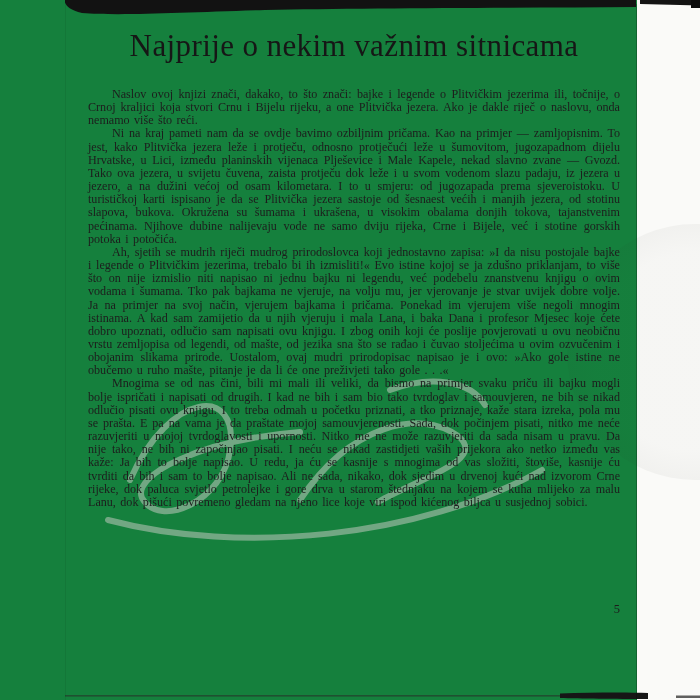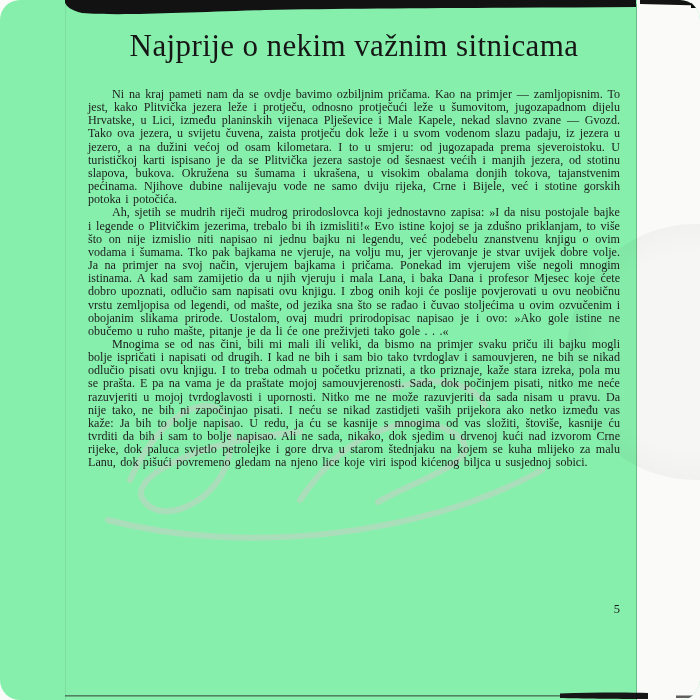--- a/index.html
+++ b/index.html
@@ -2,21 +2,21 @@
 <html><head>
 <meta charset="utf-8">
 <style>
   html,body{margin:0;padding:0;}
   body{
     width:700px;height:700px;overflow:hidden;position:relative;
     background:#fbfbf9;
     font-family:"Liberation Serif","DejaVu Serif",serif;
   }
   .scan-page{
-    position:absolute;inset:0;background:#86efac;overflow:hidden;border-radius:20px;
+    position:absolute;inset:0;background:#15803d;overflow:hidden;
   }
   
   .edge-left{
     position:absolute;left:65px;top:0;width:1px;height:700px;
     background:rgba(0,0,0,0.07);
   }
   .edge-right{
     position:absolute;left:636px;top:4px;width:1px;height:696px;
     background:rgba(0,0,0,0.22);
   }
@@ -83,20 +83,21 @@
     <path d="M560,5.5 C590,4.5 625,4 648,5 L648,11 C615,11 580,10.5 560,10 Z" fill="#161616"></path>
     <rect x="676" y="7.5" width="24" height="2.5" fill="rgba(30,30,30,0.7)"></rect>
   </svg>
 
   <div class="edge-left"></div>
   <div class="edge-right"></div>
 
   <h1 class="page-title">Najprije o nekim važnim sitnicama</h1>
 
   <div class="body-text">
+    <p>Naslov ovoj knjizi znači, dakako, to što znači: bajke i legende o Plitvičkim jezerima ili, točnije, o Crnoj kraljici koja stvori Crnu i Bijelu rijeku, a one Plitvička jezera. Ako je dakle riječ o naslovu, onda nemamo više što reći.</p>
     <p>Ni na kraj pameti nam da se ovdje bavimo ozbiljnim pričama. Kao na primjer — zamljopisnim. To jest, kako Plitvička jezera leže i protječu, odnosno protječući leže u šumovitom, jugozapadnom dijelu Hrvatske, u Lici, između planinskih vijenaca Plješevice i Male Kapele, nekad slavno zvane — Gvozd. Tako ova jezera, u svijetu čuvena, zaista protječu dok leže i u svom vodenom slazu padaju, iz jezera u jezero, a na dužini većoj od osam kilometara. I to u smjeru: od jugozapada prema sjeveroistoku. U turističkoj karti ispisano je da se Plitvička jezera sastoje od šesnaest većih i manjih jezera, od stotinu slapova, bukova. Okružena su šumama i ukrašena, u visokim obalama donjih tokova, tajanstvenim pećinama. Njihove dubine nalijevaju vode ne samo dviju rijeka, Crne i Bijele, već i stotine gorskih potoka i potočića.</p>
     <p>Ah, sjetih se mudrih riječi mudrog prirodoslovca koji jednostavno zapisa: »I da nisu postojale bajke i legende o Plitvičkim jezerima, trebalo bi ih izmisliti!« Evo istine kojoj se ja zdušno priklanjam, to više što on nije izmislio niti napisao ni jednu bajku ni legendu, već podebelu znanstvenu knjigu o ovim vodama i šumama. Tko pak bajkama ne vjeruje, na volju mu, jer vjerovanje je stvar uvijek dobre volje. Ja na primjer na svoj način, vjerujem bajkama i pričama. Ponekad im vjerujem više negoli mnogim istinama. A kad sam zamijetio da u njih vjeruju i mala Lana, i baka Dana i profesor Mjesec koje ćete dobro upoznati, odlučio sam napisati ovu knjigu. I zbog onih koji će poslije povjerovati u ovu neobičnu vrstu zemljopisa od legendi, od mašte, od jezika sna što se rađao i čuvao stoljećima u ovim ozvučenim i obojanim slikama prirode. Uostalom, ovaj mudri prirodopisac napisao je i ovo: »Ako gole istine ne obučemo u ruho mašte, pitanje je da li će one preživjeti tako gole . . .«</p>
     <p>Mnogima se od nas čini, bili mi mali ili veliki, da bismo na primjer svaku priču ili bajku mogli bolje ispričati i napisati od drugih. I kad ne bih i sam bio tako tvrdoglav i samouvjeren, ne bih se nikad odlučio pisati ovu knjigu. I to treba odmah u početku priznati, a tko priznaje, kaže stara izreka, pola mu se prašta. E pa na vama je da praštate mojoj samouvjerenosti. Sada, dok počinjem pisati, nitko me neće razuvjeriti u mojoj tvrdoglavosti i upornosti. Nitko me ne može razuvjeriti da sada nisam u pravu. Da nije tako, ne bih ni započinjao pisati. I neću se nikad zastidjeti vaših prijekora ako netko između vas kaže: Ja bih to bolje napisao. U redu, ja ću se kasnije s mnogima od vas složiti, štoviše, kasnije ću tvrditi da bih i sam to bolje napisao. Ali ne sada, nikako, dok sjedim u drvenoj kući nad izvorom Crne rijeke, dok paluca svjetlo petrolejke i gore drva u starom štednjaku na kojem se kuha mlijeko za malu Lanu, dok pišući povremeno gledam na njeno lice koje viri ispod kićenog biljca u susjednoj sobici.</p>
   </div>
 
   <div class="page-number">5</div>
 
 </div>
 
 </body></html>

